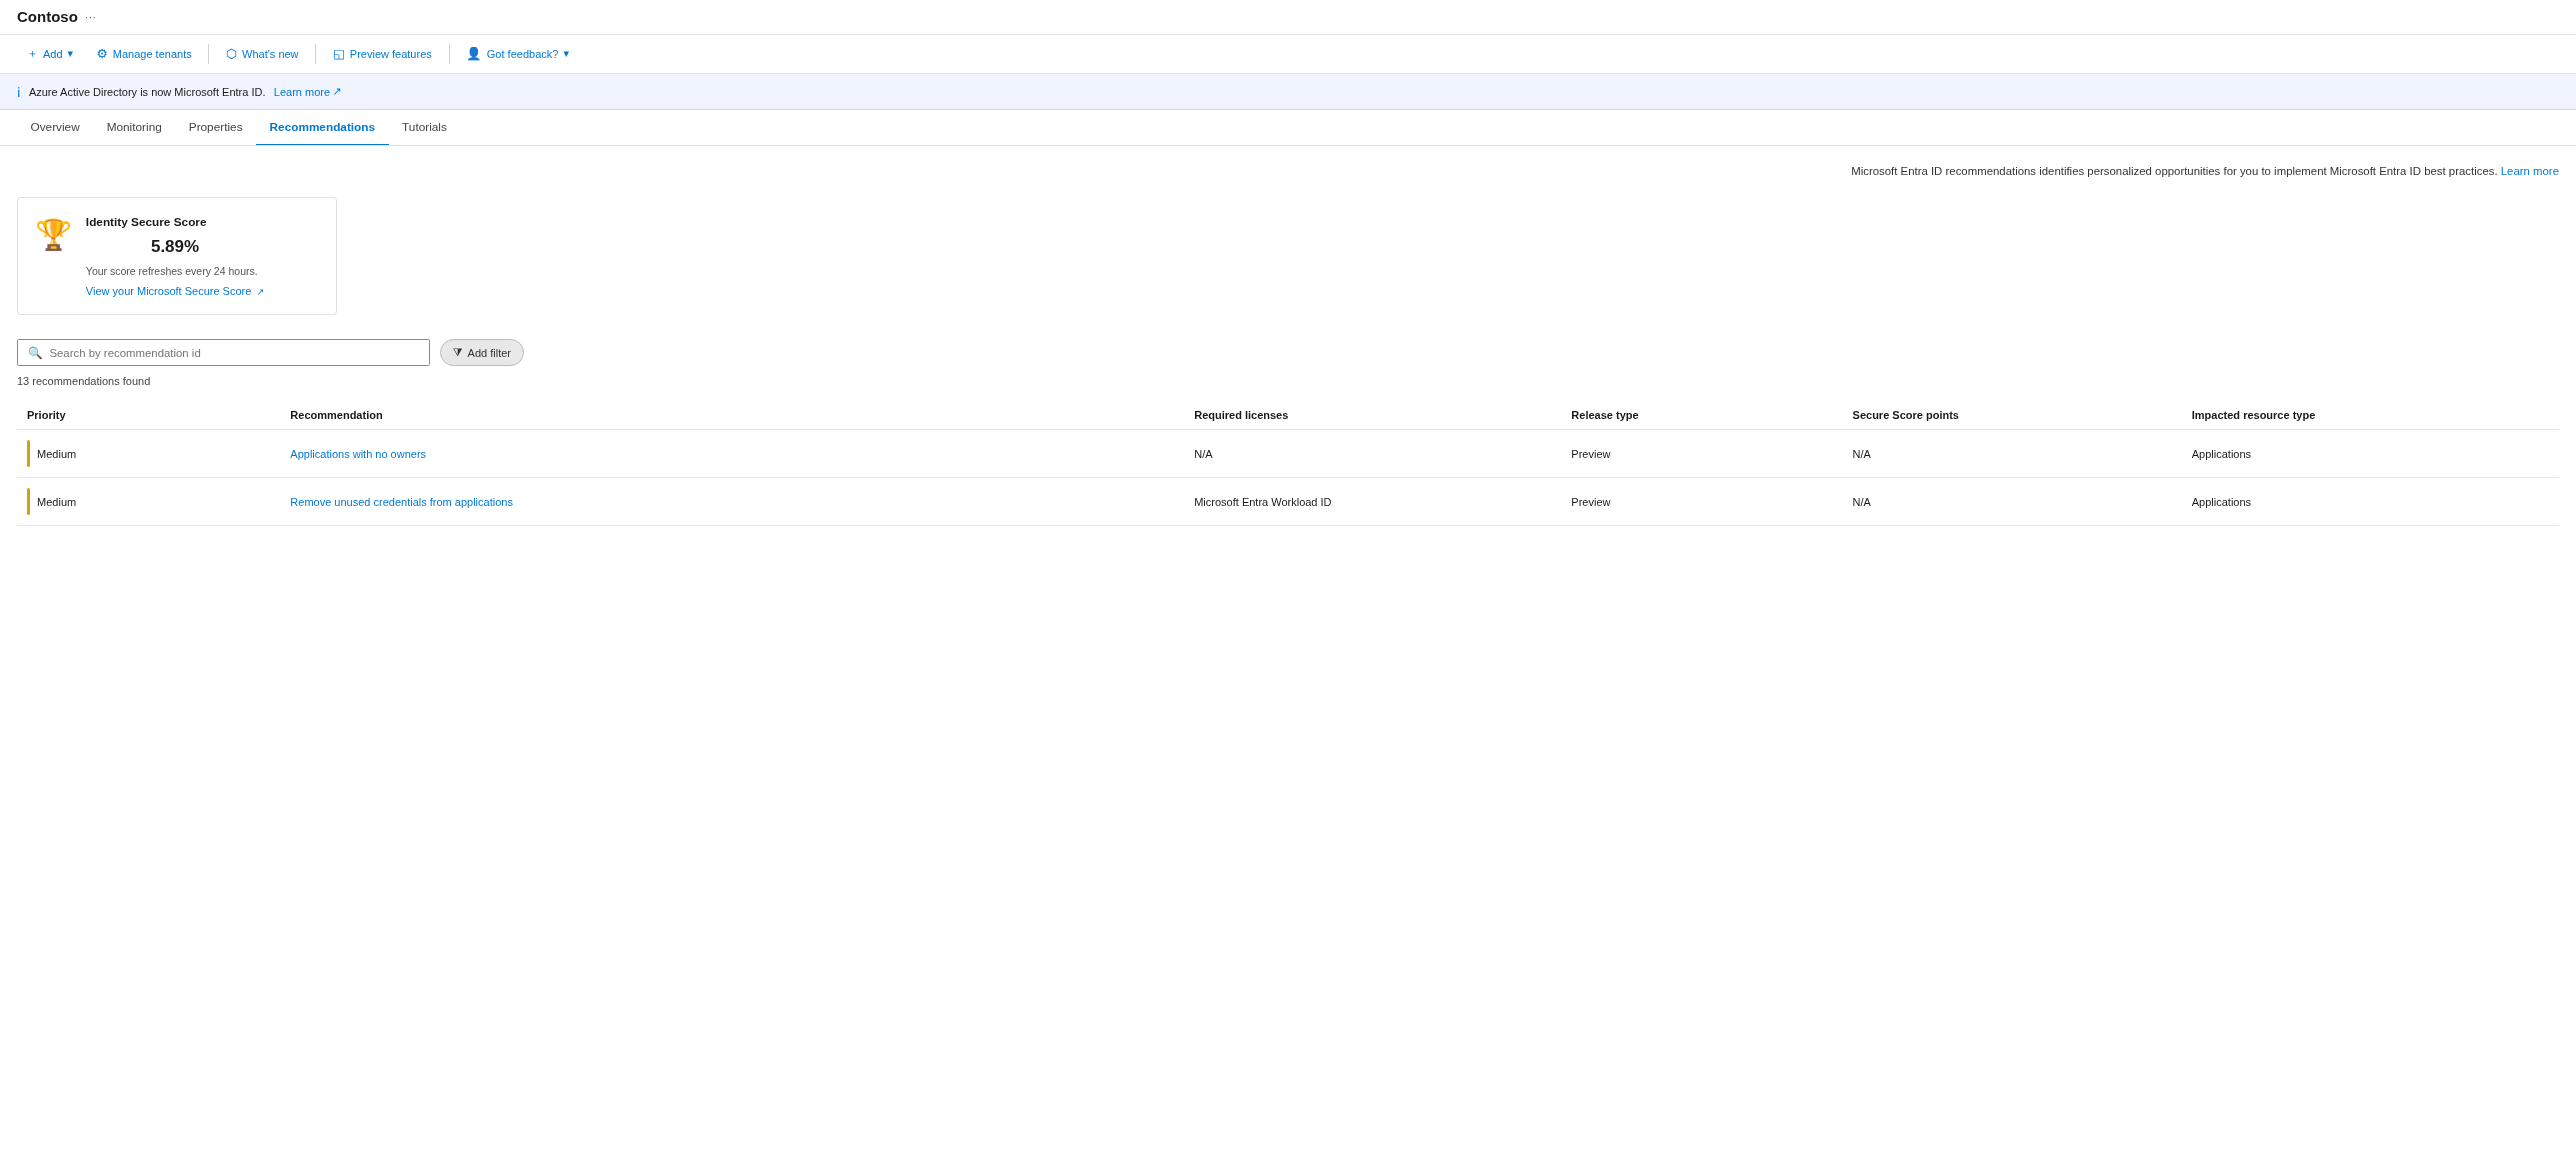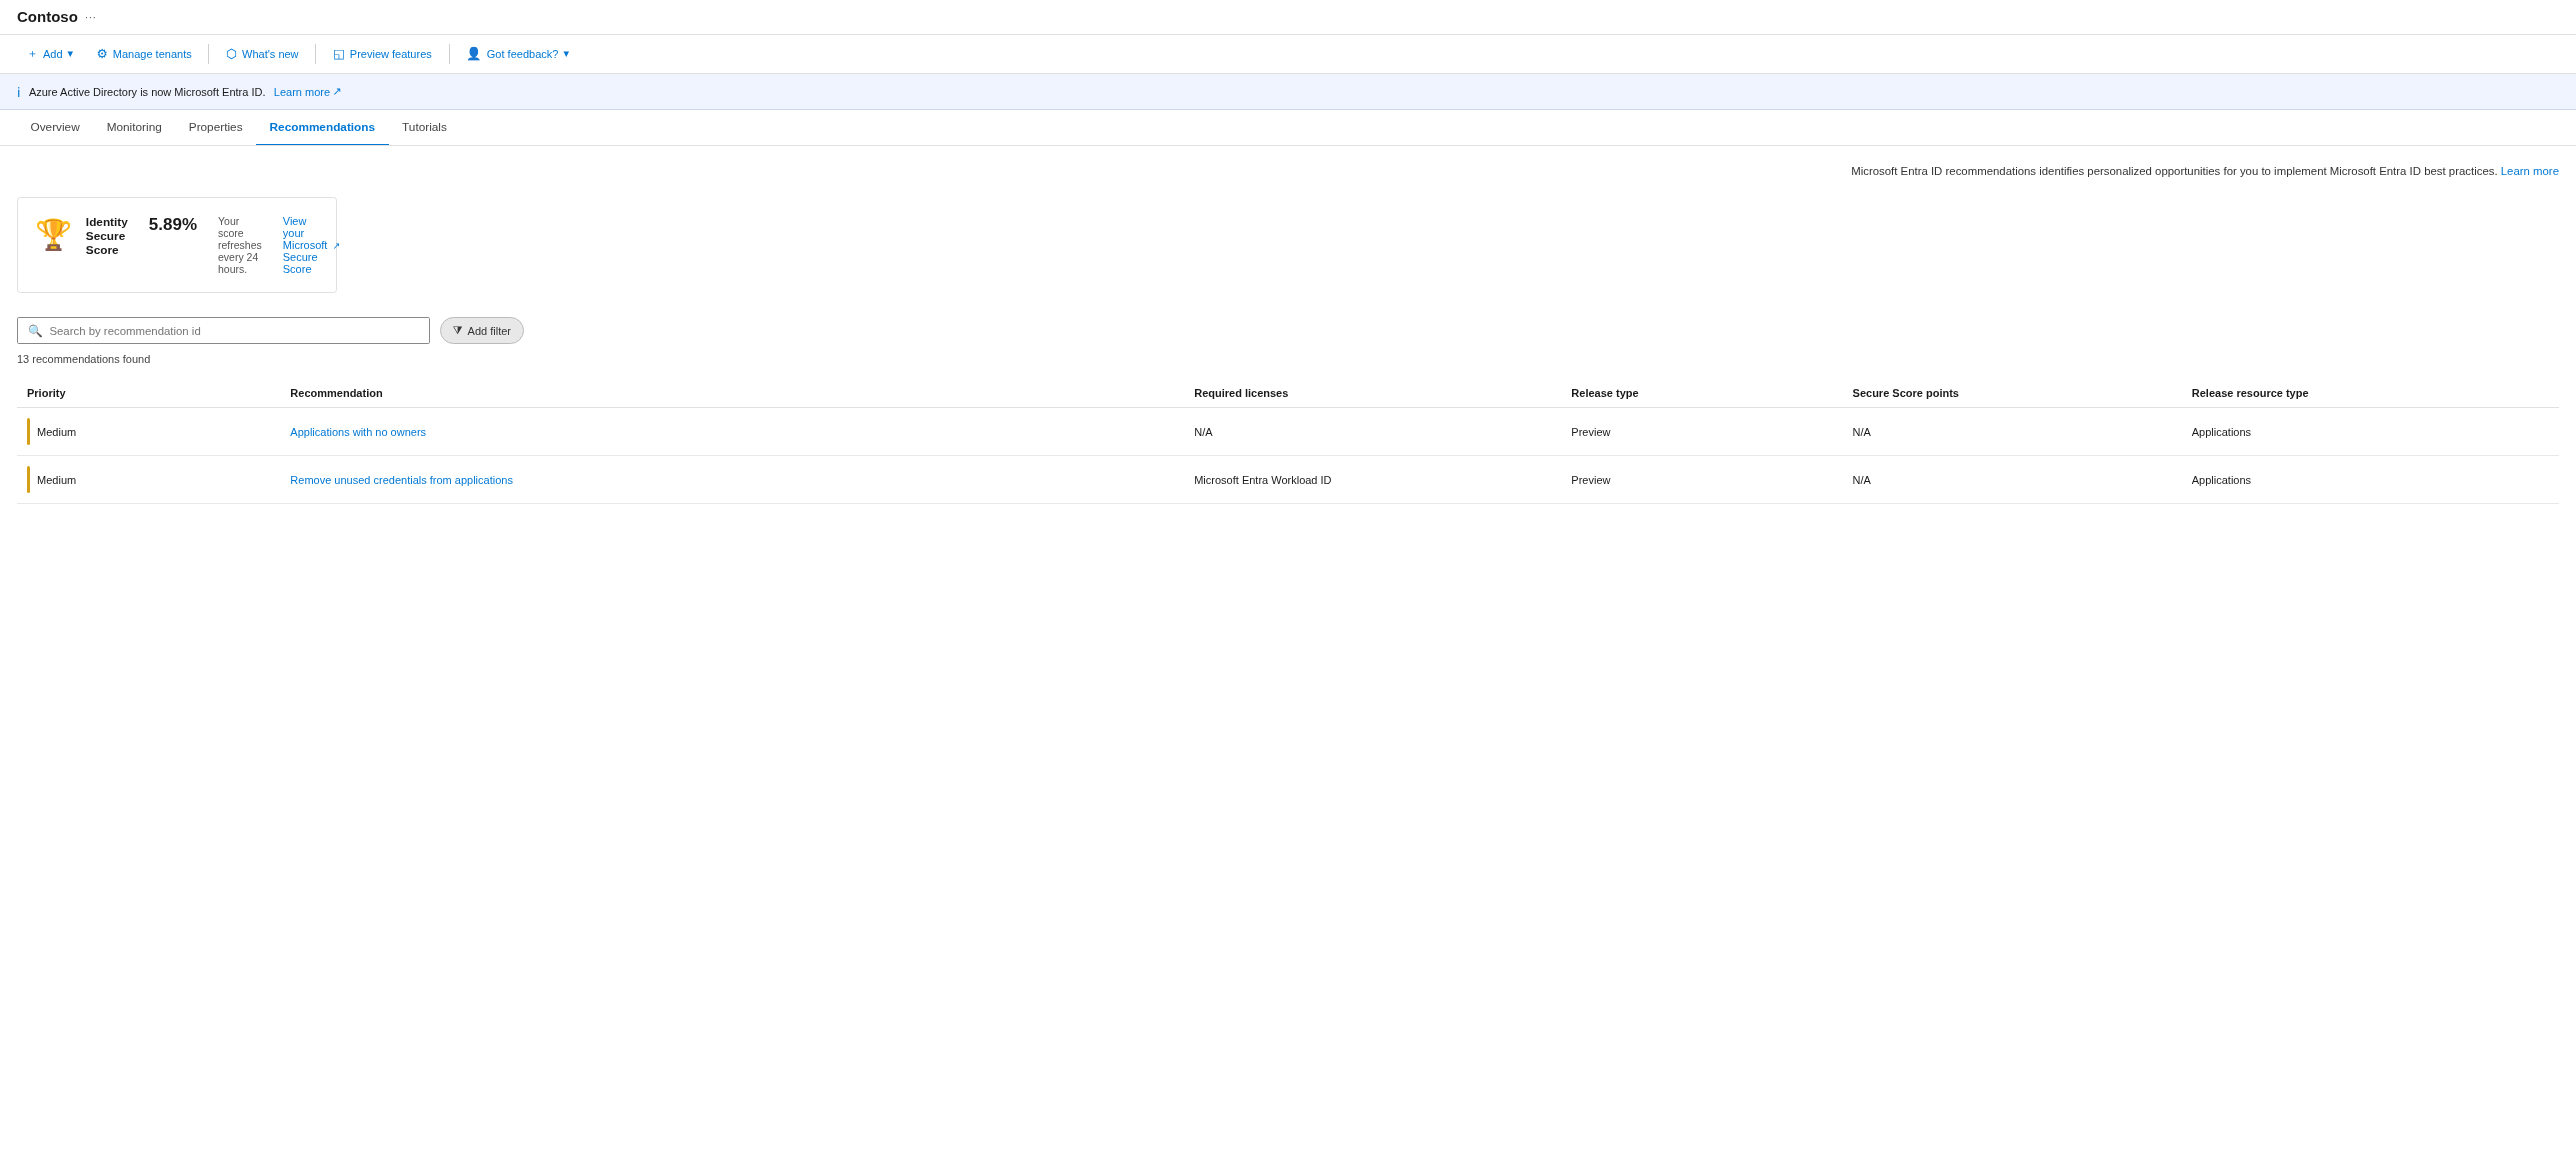--- a/index.html
+++ b/index.html
@@ -29,21 +29,21 @@
     .content { padding: 17px; }
 
     .description { font-size: 11.4px; color: #333; margin-bottom: 17px; line-height: 1.5; text-align: right; }
     .description a { color: #0078d4; text-decoration: none; }
 
     .score-card {
       border: 0.8px solid #e0e0e0; border-radius: 3.4px; padding: 17px;
       display: flex; align-items: flex-start; gap: 13.5px; width: 320px; margin-bottom: 23.6px;
     }
     .trophy-icon { font-size: 30px; color: #d4a017; margin-top: 1.7px; }
-    .score-info { display: flex; gap: 21px; }
+    .score-info { display: flex; flex-direction: column; gap: 8px; }
     .score-title { font-size: 11.8px; font-weight: 600; }
     .score-value { font-size: 17px; font-weight: 700; text-align: center; }
     .score-refresh { font-size: 10.5px; color: #555; }
     .score-link { color: #0078d4; font-size: 11px; text-decoration: none; display: inline-flex; align-items: center; gap: 3.4px; }
 
     .search-filter { display: flex; align-items: center; gap: 10px; margin-bottom: 8.4px; }
     .search-box {
       display: flex; align-items: center; gap: 6.7px;
       border: 0.8px solid #888; border-radius: 1.7px; padding: 5.9px 10px; width: 413px; background: #fff;
     }
@@ -172,21 +172,21 @@
   <div class="results-count">13 recommendations found</div>
 
   <table class="table">
     <thead>
       <tr>
         <th class="col-priority">Priority</th>
         <th class="col-recommendation">Recommendation</th>
         <th class="col-licenses">Required licenses</th>
         <th class="col-release">Release type</th>
         <th class="col-score">Secure Score points</th>
-        <th class="col-resource">Release resource type</th>
+        <th class="col-resource">Impacted resource type</th>
       </tr>
     </thead>
     <tbody>
       <tr>
         <td class="col-priority">
           <div class="priority-cell">
             <div class="priority-bar"></div>
             <span>Medium</span>
           </div>
         </td>

